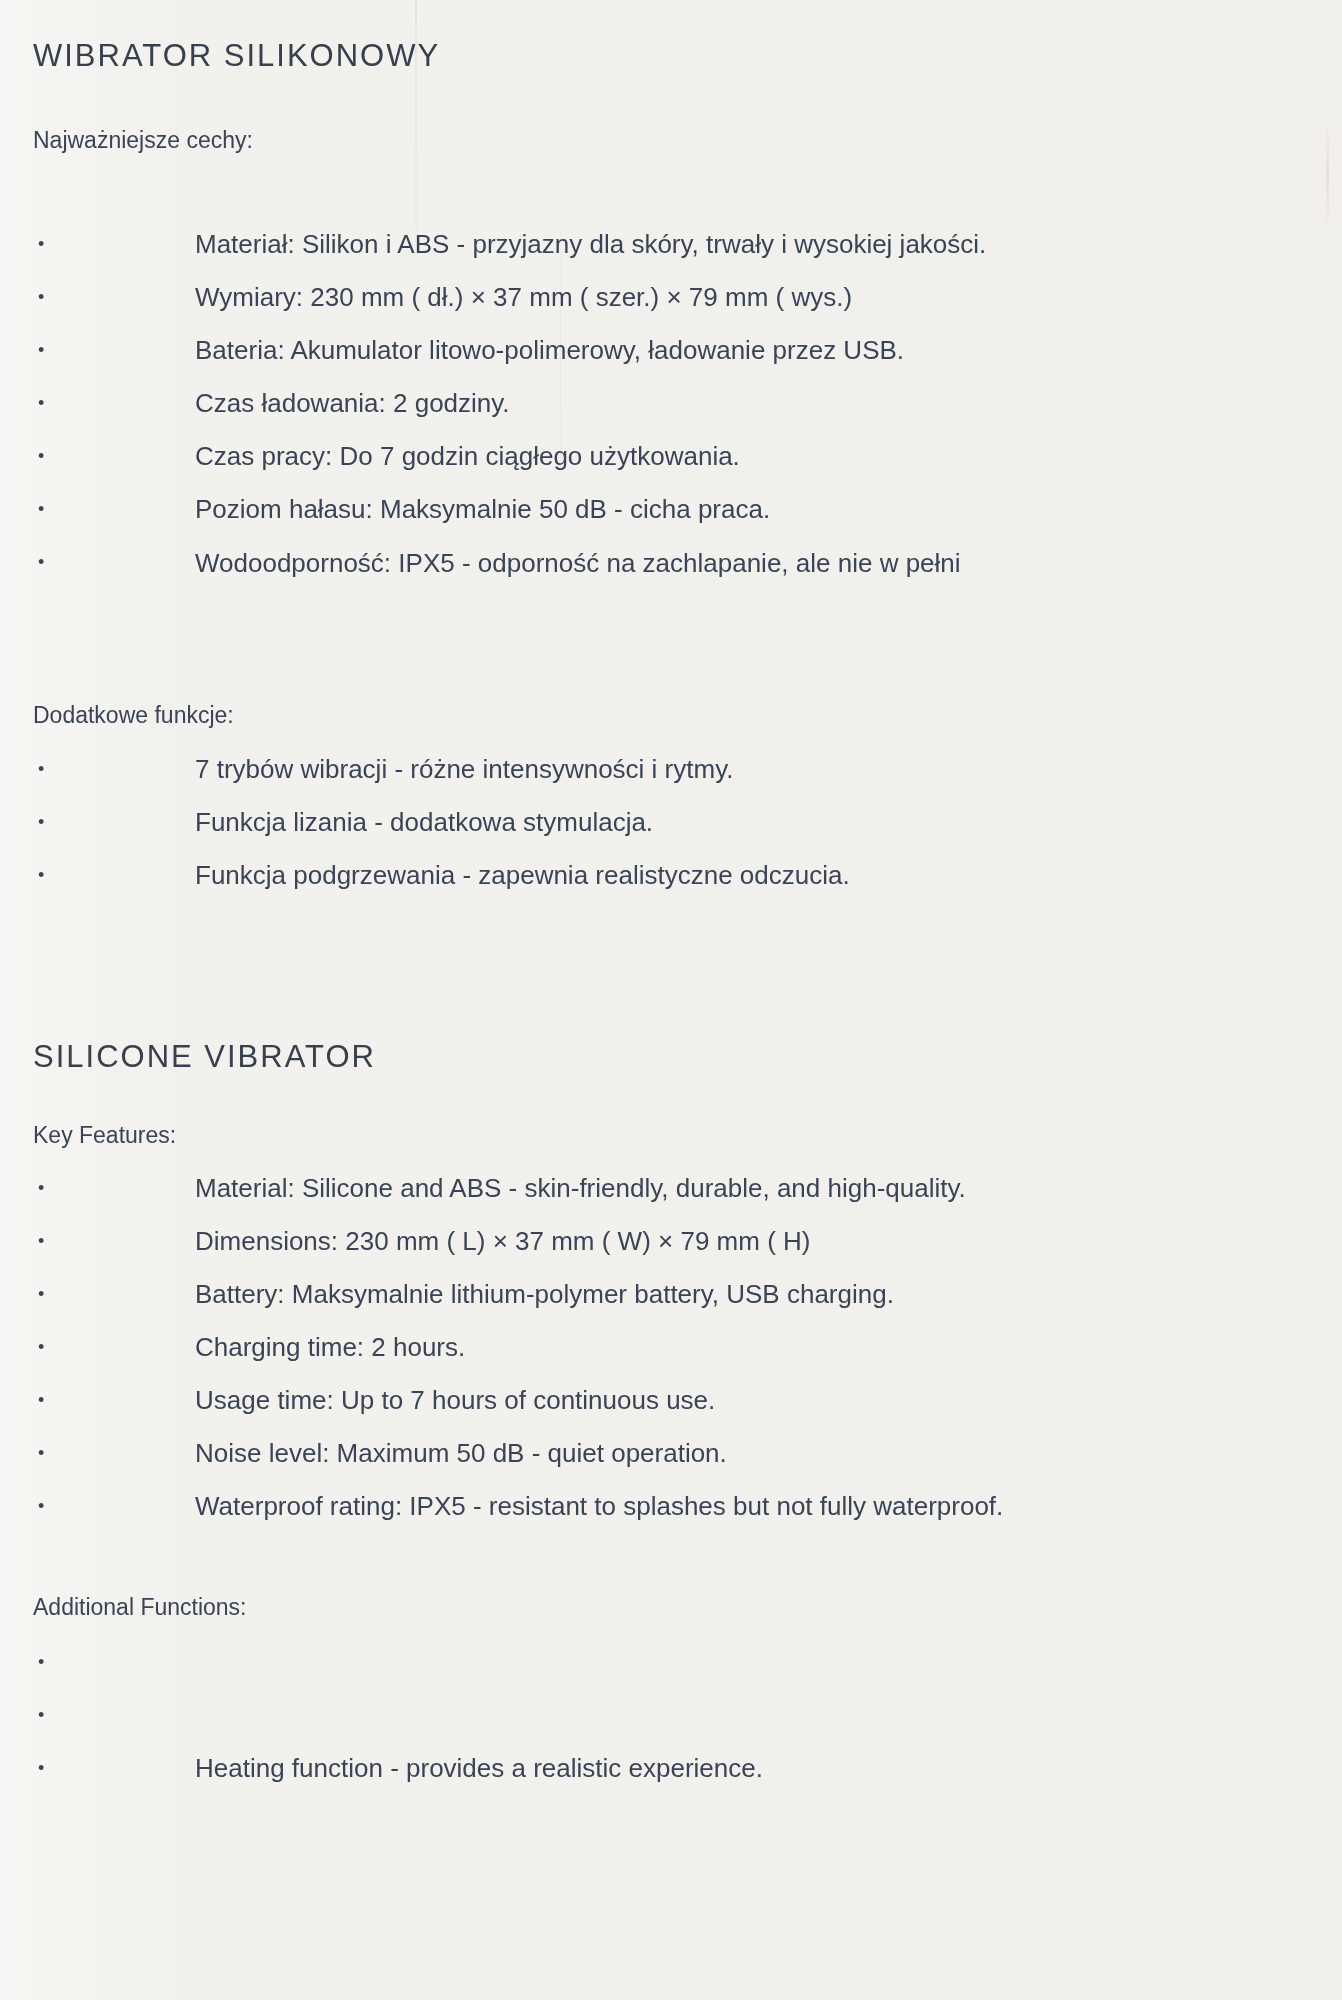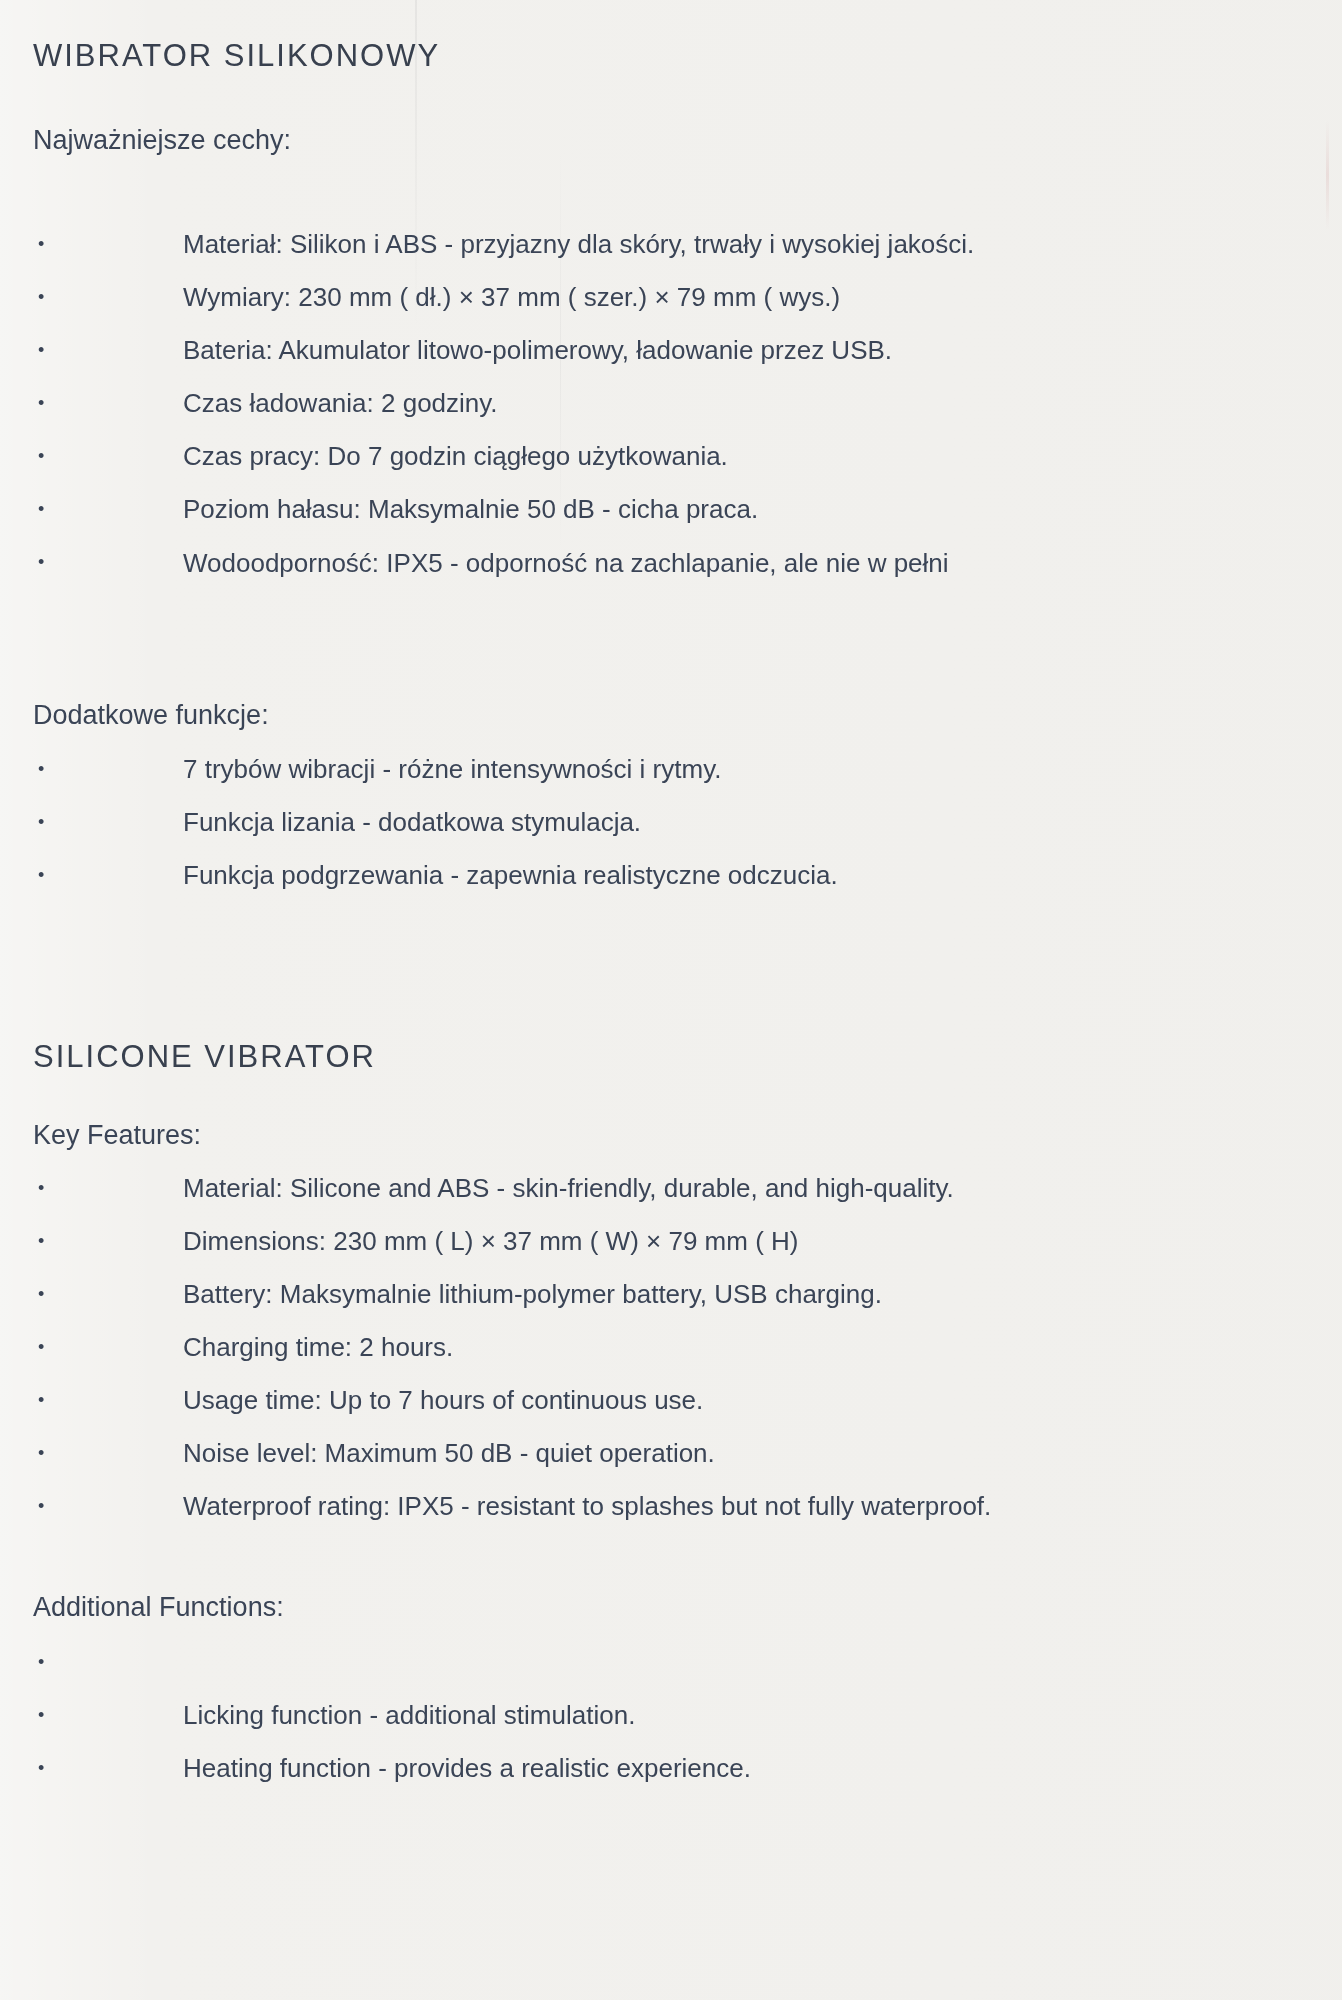--- a/index.html
+++ b/index.html
@@ -35,37 +35,38 @@
   }
   .doc-title {
     position: absolute; left: 33px;
     font-size: 31px; line-height: 40px;
     letter-spacing: 2px;
     color: #38404e;
     white-space: nowrap;
   }
   .section-heading {
     position: absolute; left: 33px;
-    font-size: 27px; line-height: 38px;
+    font-size: 23px; line-height: 38px;
     white-space: nowrap;
   }
   .bullet-list { position: absolute; left: 33px; right: 40px; }
   .li { display: flex; align-items: flex-start; }
   .li .bullet {
     flex: 0 0 150px;
     width: 150px;
     text-indent: 5px;
     font-size: 18px;
     line-height: 53px;
     color: #3a4456;
   }
   .li .text {
     font-size: 26px;
     line-height: 53px;
     white-space: nowrap;
+    margin-left: 12px;
   }
   .li.wrap .text { white-space: normal; line-height: 50px; padding-top: 2px; text-align: center; }
   .li.wrap .cont { display: block; }
 </style>
 </head>
 <body>
 
 <div class="page">
 
   <div class="crease-1"></div>
@@ -162,21 +163,20 @@
   </div>
 
   <div class="section-heading" style="top:1588px">Additional Functions:</div>
 
   <div class="bullet-list" style="top:1636px">
     <div class="li">
       <span class="bullet">•</span>
     </div>
     <div class="li">
       <span class="bullet">•</span>
-      <span class="text">Licking function - additional stimulation.</span>
     </div>
     <div class="li">
       <span class="bullet">•</span>
       <span class="text">Heating function - provides a realistic experience.</span>
     </div>
   </div>
 
 </div>
 
 </body></html>

